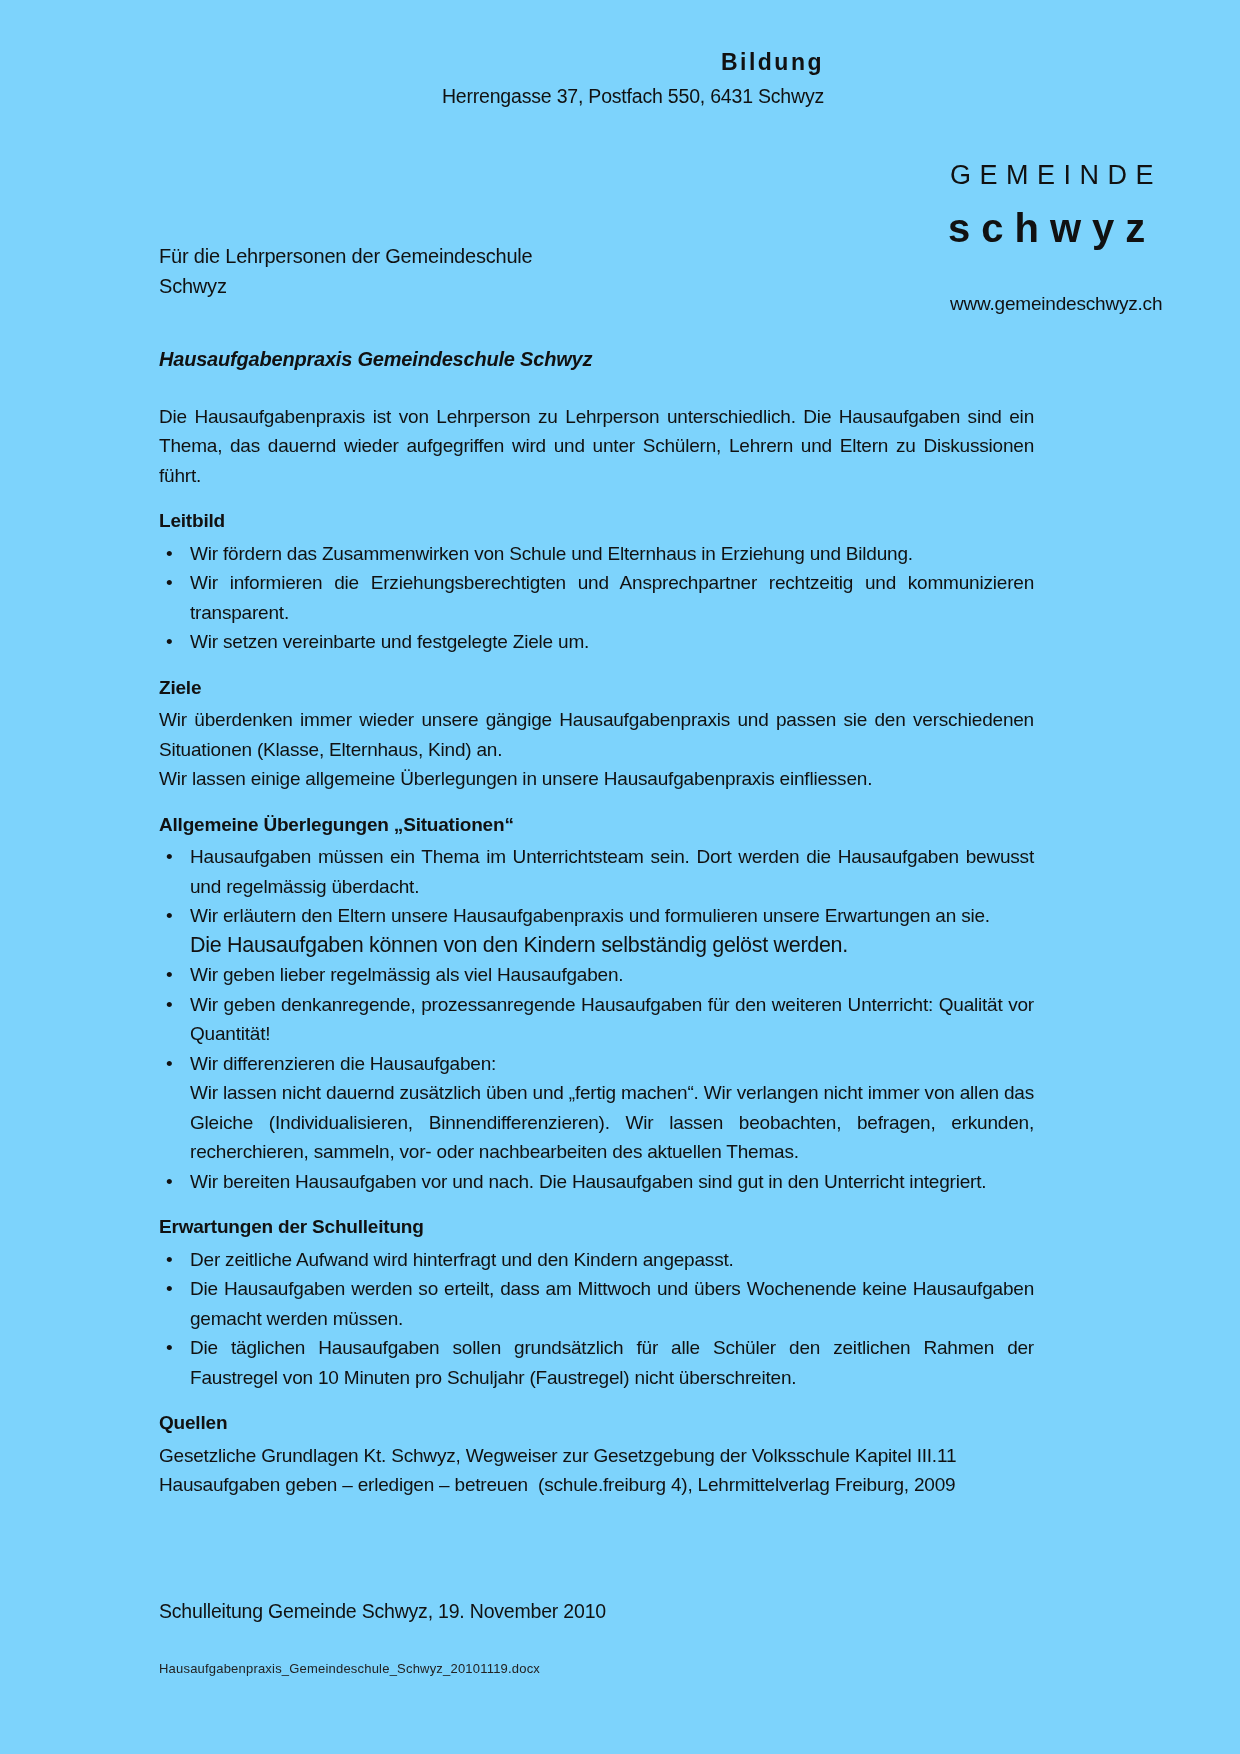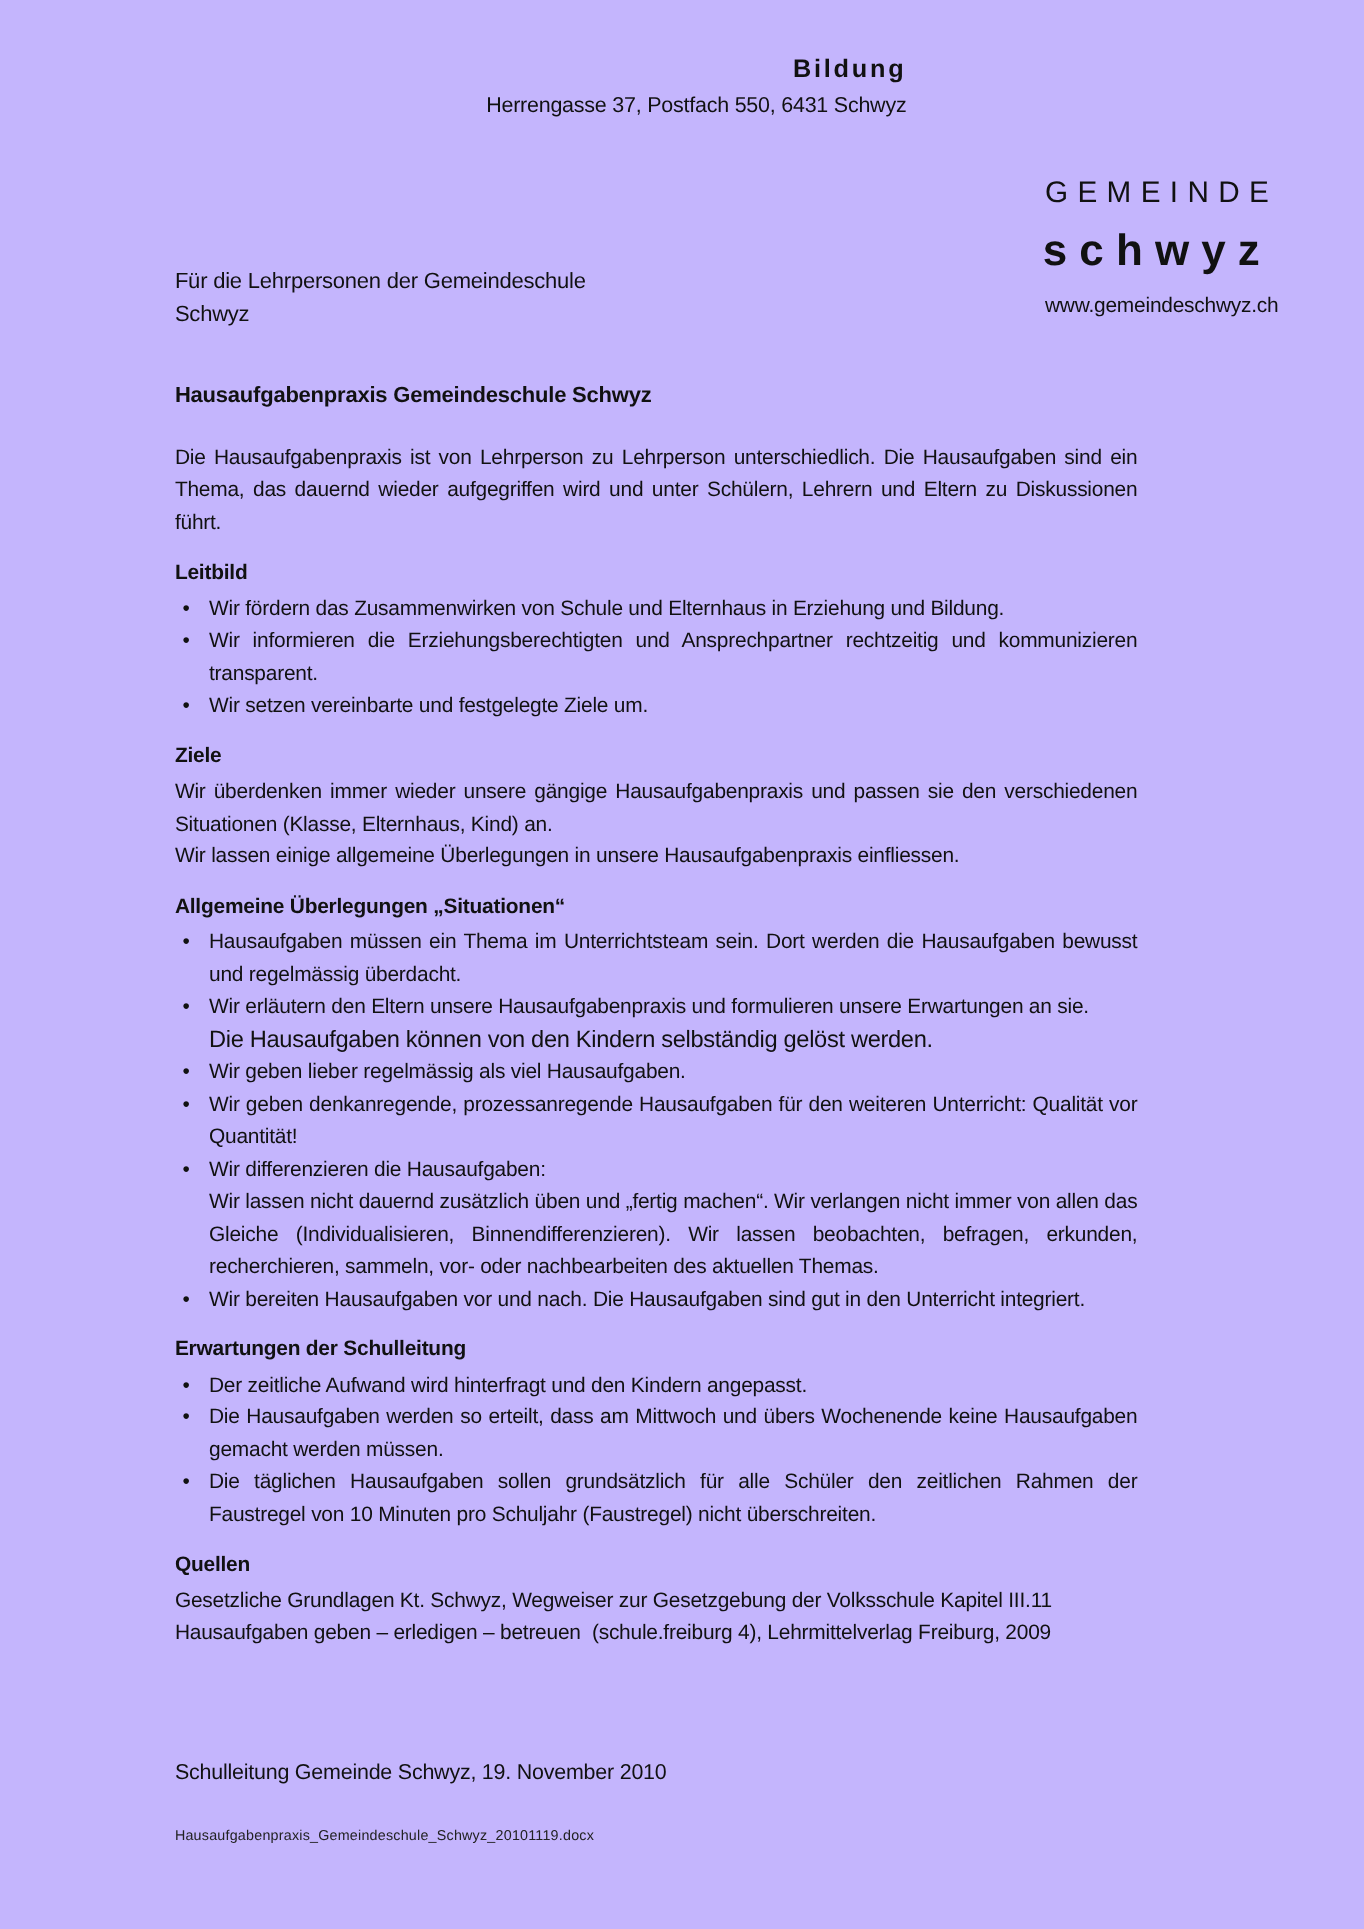--- a/index.html
+++ b/index.html
@@ -1,21 +1,21 @@
 <!DOCTYPE html>
 <html lang="de"><head>
 <meta charset="utf-8">
 <style>
   html, body { margin: 0; padding: 0; background: #888; }
   .page {
     position: relative;
     width: 1240px;
     height: 1754px;
     margin: 0 auto;
-    background: #c4b5fd;
+    background: #7dd3fc;
     font-family: "Liberation Sans", sans-serif;
     color: #111111;
     overflow: hidden;
   }
 
   
   .hdr-right {
     position: absolute;
     top: 48px;
     left: 400px;
@@ -48,21 +48,21 @@
     position: absolute;
     top: 206px;
     left: 948px;
     font-size: 40px;
     font-weight: bold;
     letter-spacing: 11px;
     white-space: nowrap;
   }
   .website {
     position: absolute;
-    top: 268px;
+    top: 293px;
     left: 950px;
     font-size: 19px;
     letter-spacing: -0.2px;
     white-space: nowrap;
   }
 
   .recipient {
     position: absolute;
     top: 241px;
     left: 159px;
@@ -79,20 +79,21 @@
     width: 875px;
     font-size: 19px;
     letter-spacing: -0.2px;
     line-height: 29.5px;
   }
   .doc-title {
     font-size: 20px;
     font-weight: bold;
     line-height: 29.5px;
     margin: 0 0 27px 0;
+    font-style: italic;
   }
   .para {
     margin: 0;
     text-align: justify;
     hyphens: auto;
   }
   h3.sec {
     font-size: 19px;
     font-weight: bold;
     line-height: 29.5px;

